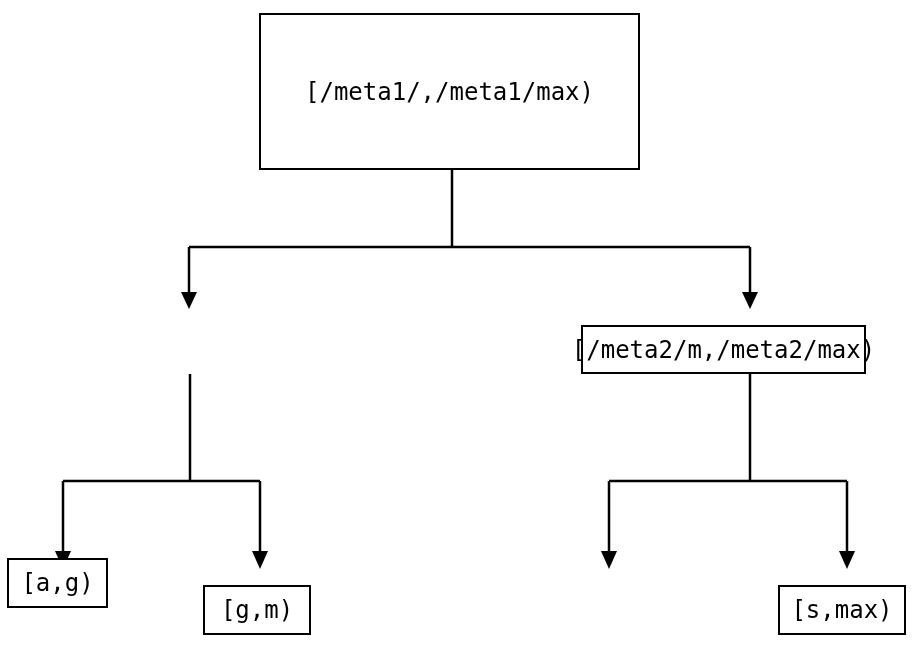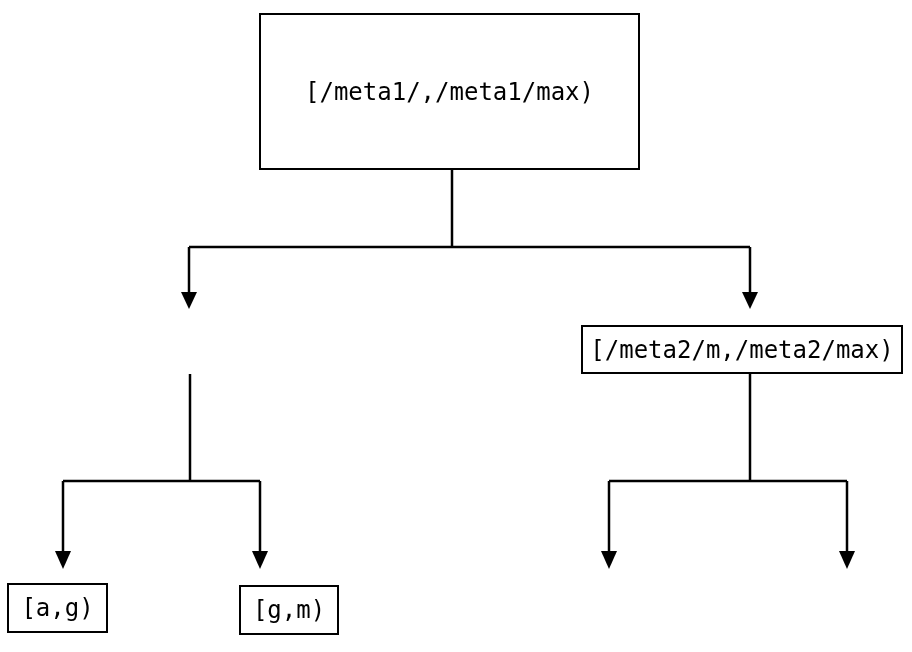--- a/index.html
+++ b/index.html
@@ -34,23 +34,23 @@
   }
   .node .lbl {
     font-size: 24px;
     color: #000000;
     white-space: pre;
     line-height: 1;
   }
   
   .node-root      { left: 259px; top: 13px;  width: 381px; height: 157px; }
   .node-mid-left  { left: 22px;  top: 325px; width: 322px; height: 49px; }
-  .node-mid-right { left: 581px; top: 325px; width: 322px; height: 49px; }
-  .node-leaf-ag   { left: 7px;   top: 583px; width: 101px; height: 50px; text-align: center; }
-  .node-leaf-gm   { left: 203px; top: 585px; width: 100px; height: 50px; margin-left: 36px; }
+  .node-mid-right { left: 581px; top: 325px; width: 285px; height: 49px; }
+  .node-leaf-ag   { left: 7px;   top: 558px; width: 101px; height: 50px; text-align: center; }
+  .node-leaf-gm   { left: 203px; top: 585px; width: 108px; height: 50px; }
   .node-leaf-ms   { left: 553px; top: 585px; width: 100px; height: 50px; }
   .node-leaf-smax { left: 778px; top: 585px; width: 128px; height: 50px; }
 </style>
 </head>
 <body>
 
 <div class="canvas">
 
   <svg class="edges" viewBox="0 0 912 652" xmlns="http://www.w3.org/2000/svg">
     <g stroke="#000000" stroke-width="2.5" fill="none">
@@ -91,14 +91,17 @@
 
   <div class="node node-leaf-ag">
     <span class="lbl">[a,g)</span>
   </div>
 
   <div class="node node-leaf-gm">
     <span class="lbl">[g,m)</span>
   </div>
 
 
+  <div class="node node-leaf-smax">
+    <span class="lbl">[s,max)</span>
+  </div>
 
 </div>
 
 </body></html>

